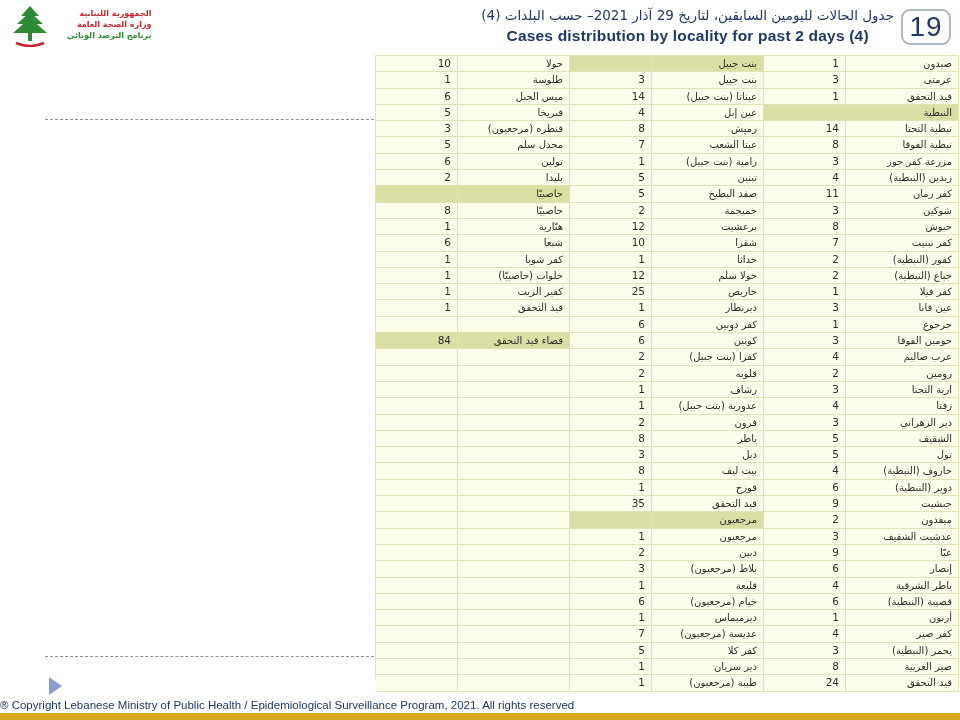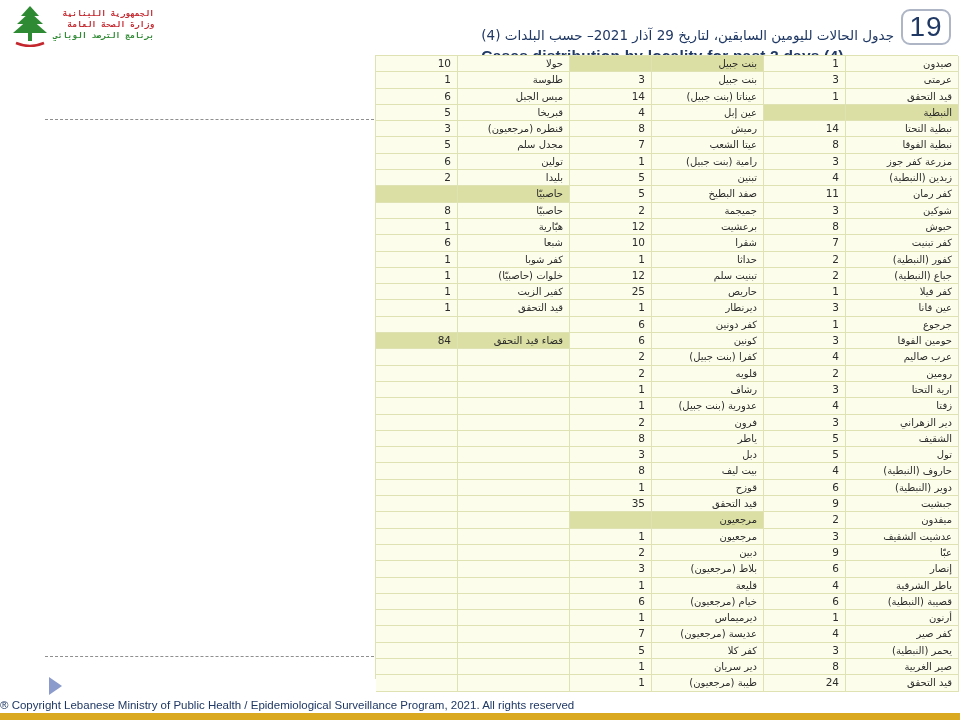--- a/index.html
+++ b/index.html
@@ -9,25 +9,25 @@
     --hl:#dbdfa3;
     --gold:#DBA91F;
   }
   *{margin:0;padding:0;box-sizing:border-box;}
   html,body{width:960px;height:720px;}
   body{
     position:relative;width:960px;height:720px;background:#ffffff;
     font-family:"DejaVu Sans",sans-serif;overflow:hidden;
   }
   
-  .logo{position:absolute;left:12px;top:5px;display:flex;align-items:flex-start;gap:5px;font-family:Liberation Mono, monospace;}
+  .logo{position:absolute;left:12px;top:5px;display:flex;align-items:flex-start;gap:19px;}
   .logo-text{padding-top:3px;text-align:right;direction:rtl;font-weight:bold;line-height:11px;font-size:8px;}
   .logo-text .l1,.logo-text .l2{color:#C4272E;}
   .logo-text .l3{color:#2F8A34;}
-  .title-block{position:absolute;top:5px;right:66px;text-align:left;color:var(--navy);margin-top:20px;}
+  .title-block{position:absolute;top:5px;right:66px;text-align:center;color:var(--navy);}
   .title-ar{direction:rtl;font-size:13.5px;line-height:20px;}
   .title-en{font-family:"Liberation Sans",sans-serif;font-size:15.5px;font-weight:700;line-height:21px;letter-spacing:.2px;}
   .page-badge{
     position:absolute;top:9px;right:9px;width:50px;height:36px;
     border:2px solid #aeb6c6;border-radius:9px;background:#fff;
     display:flex;align-items:center;justify-content:center;
     color:var(--navy);font-family:"Liberation Sans",sans-serif;font-size:28px;letter-spacing:1px;
   }
   
   .cases-table{
@@ -162,21 +162,21 @@
     <div class="cell name">كفر تبنيت</div>
     <div class="cell val">1</div>
     <div class="cell name">كفر شوبا</div>
     <div class="cell val">1</div>
     <div class="cell name">حداثا</div>
     <div class="cell val">2</div>
     <div class="cell name">كفور (النبطية)</div>
     <div class="cell val">1</div>
     <div class="cell name">خلوات (حاصبيّا)</div>
     <div class="cell val">12</div>
-    <div class="cell name">تبنيت سلم</div>
+    <div class="cell name">حولا سلم</div>
     <div class="cell val">2</div>
     <div class="cell name">جباع (النبطية)</div>
     <div class="cell val">1</div>
     <div class="cell name">كفير الزيت</div>
     <div class="cell val">25</div>
     <div class="cell name">حاريص</div>
     <div class="cell val">1</div>
     <div class="cell name">كفر فيلا</div>
     <div class="cell val">1</div>
     <div class="cell name">قيد التحقق</div>

